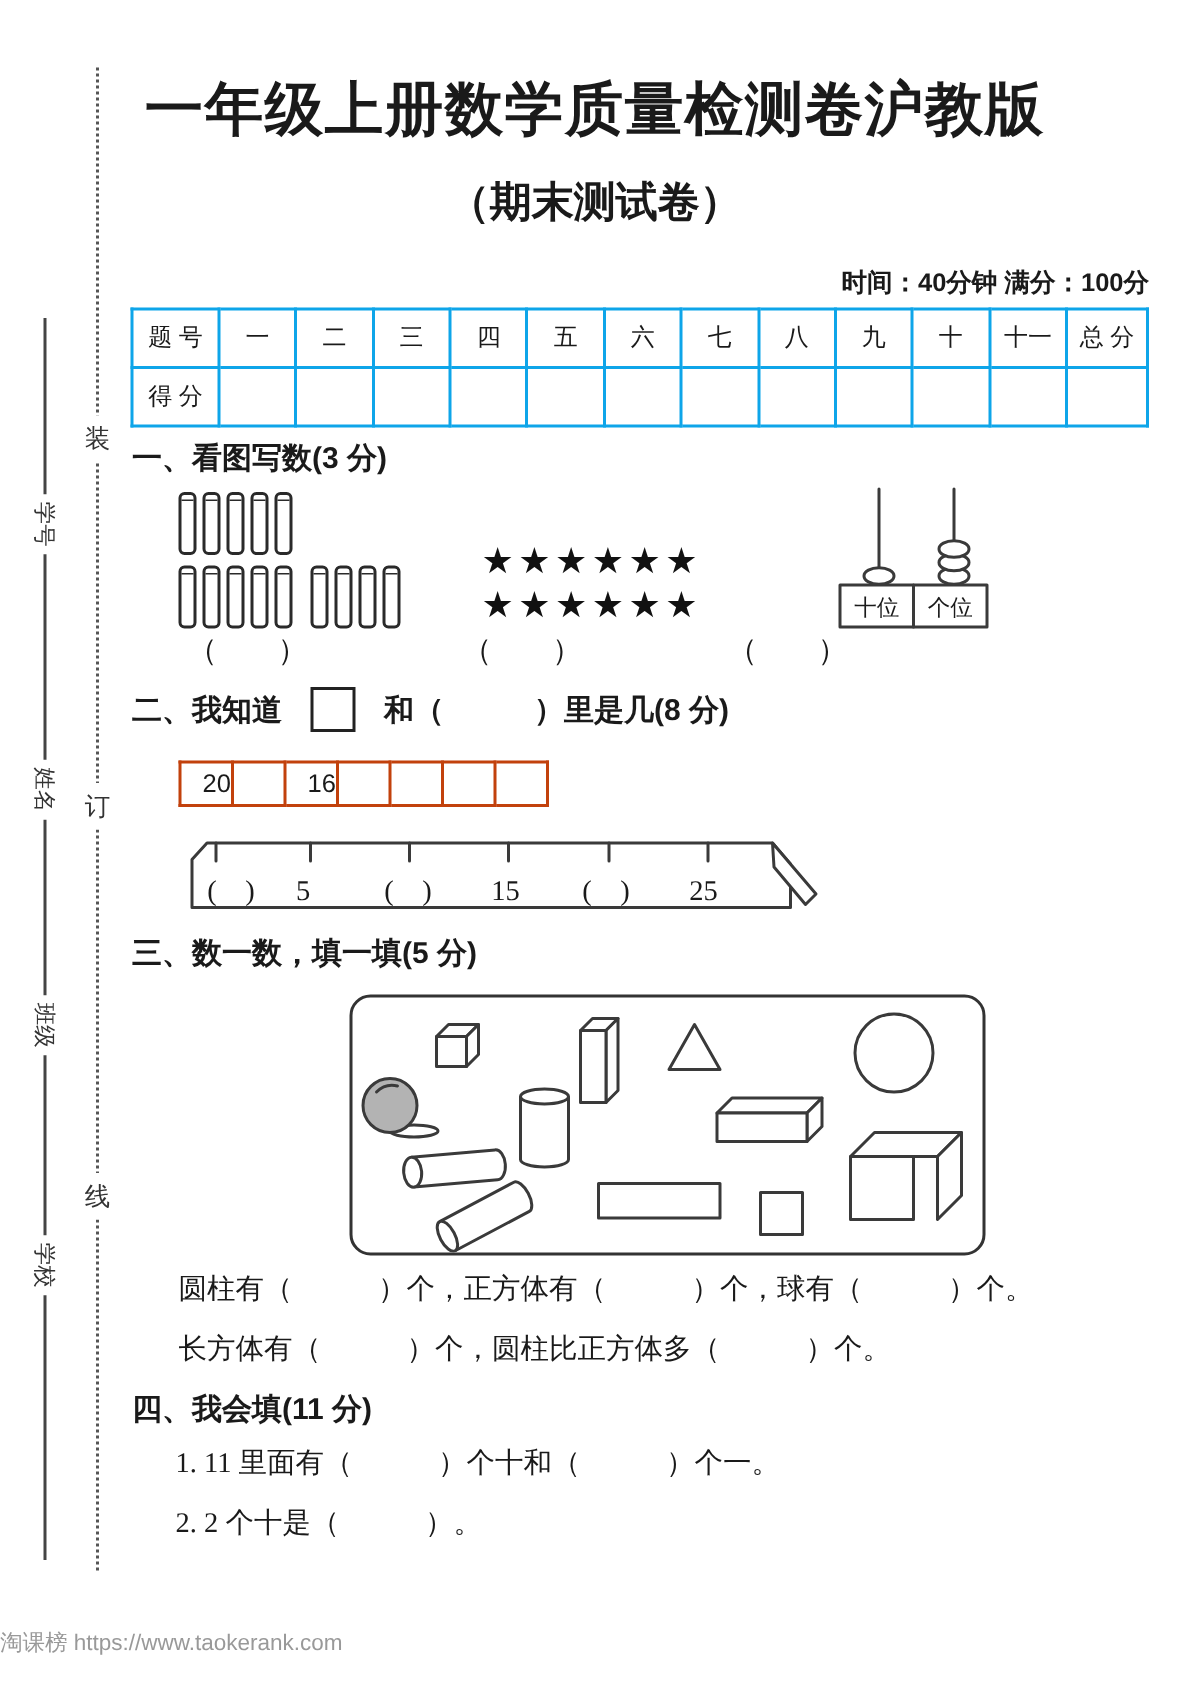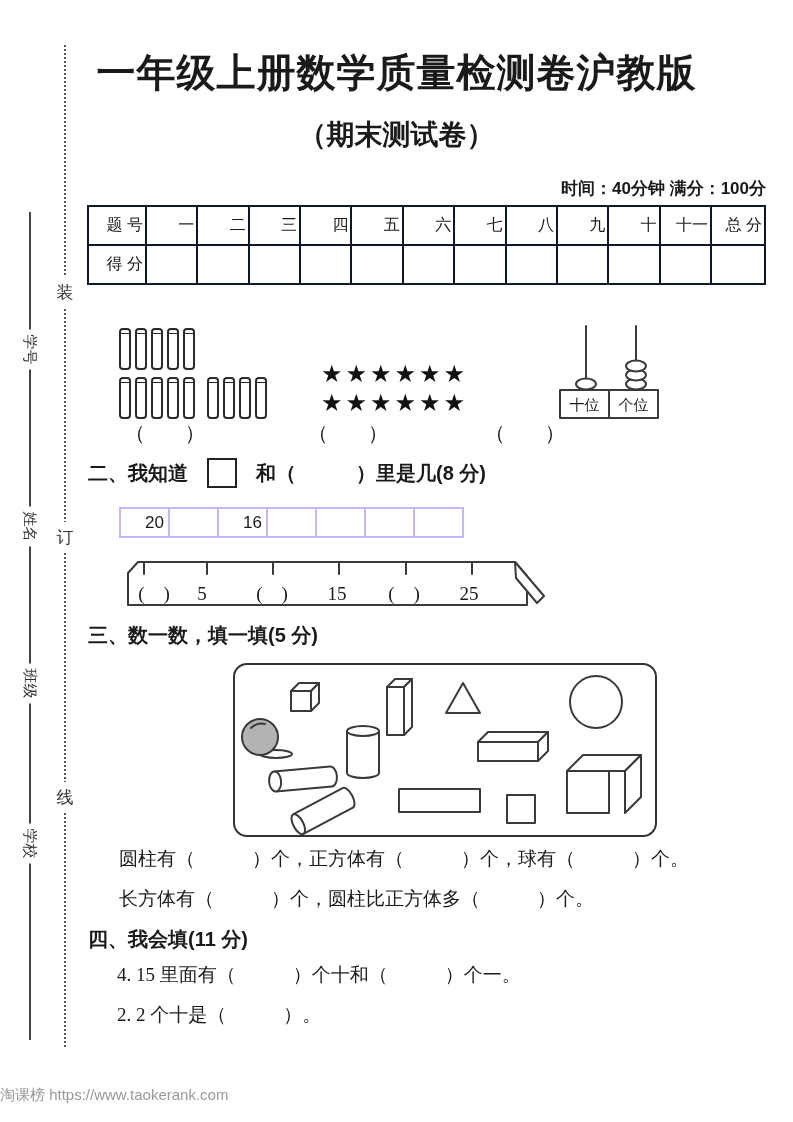--- a/index.html
+++ b/index.html
@@ -10,42 +10,42 @@
   
   #title{left:0;right:0;top:46px;text-align:center;font-size:39px;font-weight:700;
          font-family:Liberation Mono, monospace;letter-spacing:1px;}
   #subtitle{left:0;right:0;top:116px;text-align:center;font-size:28px;font-weight:700;
          font-family:"Liberation Sans","DejaVu Sans",sans-serif;}
   #meta{left:87px;width:679px;top:177px;text-align:right;font-size:17px;font-weight:700;
          font-family:"Liberation Sans","DejaVu Sans",sans-serif;}
   
   #score-table{left:87px;top:205px;border-collapse:collapse;table-layout:fixed;width:679px;
          font-family:"Liberation Sans","DejaVu Sans",sans-serif;}
-  #score-table td{border:2px solid #0f172a;height:33px;text-align:right;font-size:16px;padding:2px;}
+  #score-table td{border:2px solid #0ea5e9;height:33px;text-align:center;font-size:16px;padding:2px;}
   
   .qhead{font-size:20px;font-weight:700;font-family:"Liberation Sans","DejaVu Sans",sans-serif;}
   .bodyline{font-size:19px;}
   
   #sticks{left:119px;top:328px;display:flex;flex-direction:column;gap:7px;}
   .stickrow{display:flex;gap:12px;}
   .stickgrp{display:flex;gap:4px;}
   .stick{position:relative;width:8px;height:38px;border:2px solid #2a2a2a;border-radius:4px;background:#fff;}
   .stick::after{content:'';position:absolute;left:0;right:0;top:3px;border-top:1.5px solid #2a2a2a;}
   
   #stars{left:321px;top:360px;font-size:24px;line-height:29px;letter-spacing:3px;color:#111;
          font-family:"DejaVu Sans",sans-serif;}
   
   .blank{font-size:20px;transform:translateX(-50%);white-space:nowrap;}
   
   #q2-title{left:88px;top:458px;display:flex;align-items:center;gap:19px;}
   #q2-box{display:inline-block;width:26px;height:26px;border:2px solid #222;background:#fff;}
   
   #strip{left:119px;top:507px;border-collapse:collapse;table-layout:fixed;}
-  #strip td{border:2px solid #c4b5fd;width:27px;height:27px;font-size:17px;text-align:center;
-            padding:0 0 0 20px;font-family:"Liberation Sans","DejaVu Sans",sans-serif;}
+  #strip td{border:2px solid #c2410c;width:27px;height:27px;font-size:17px;text-align:right;
+            padding:0 0 0 6px;font-family:"Liberation Sans","DejaVu Sans",sans-serif;}
   
   svg{display:block;}
   .ln{stroke:var(--line);stroke-width:2;fill:none;stroke-linejoin:round;stroke-linecap:round;}
   .shp{stroke:var(--line);stroke-width:2;fill:#fff;stroke-linejoin:round;}
   .sphere{stroke:var(--line);stroke-width:2;fill:#b3b3b3;}
   .svgtxt{font-size:19px;font-family:"Liberation Serif","DejaVu Serif",serif;fill:var(--ink);}
   .svgtxt-s{font-size:15px;font-family:"Liberation Sans","DejaVu Sans",sans-serif;fill:var(--ink);}
   
   #shapes-box{left:233px;top:663px;width:420px;height:170px;border:2px solid #333;border-radius:14px;background:#fff;}
   
@@ -128,20 +128,21 @@
           <td></td>
           <td></td>
           <td></td>
           <td></td>
           <td></td>
           <td></td>
         </tr>
     </tbody>
   </table>
 
+  <div class="abs qhead" style="left:88px;top:292px;">一、看图写数(3 分)</div>
 
   <div id="sticks" class="abs">
     <div class="stickrow">
         <div class="stickgrp" id="sticks-r1">
           <div class="stick"></div>
           <div class="stick"></div>
           <div class="stick"></div>
           <div class="stick"></div>
           <div class="stick"></div>
         </div>
@@ -285,18 +286,18 @@
       <rect class="shp" x="164" y="124" width="81" height="23"></rect>
 
       <rect class="shp" x="272" y="130" width="28" height="28"></rect>
     </svg>
   </div>
 
   <div class="abs bodyline" style="left:119px;top:846px;">圆柱有（　　　）个，正方体有（　　　）个，球有（　　　）个。</div>
   <div class="abs bodyline" style="left:119px;top:886px;">长方体有（　　　）个，圆柱比正方体多（　　　）个。</div>
 
   <div class="abs qhead" style="left:88px;top:926px;">四、我会填(11 分)</div>
-  <div class="abs bodyline" style="left:117px;top:962px;">4. 15 里面有（　　　）个十和（　　　）个一。</div>
+  <div class="abs bodyline" style="left:117px;top:962px;">1. 11 里面有（　　　）个十和（　　　）个一。</div>
   <div class="abs bodyline" style="left:117px;top:1002px;">2. 2 个十是（　　　）。</div>
 
   <div id="footer-site" class="abs">淘课榜 https://www.taokerank.com</div>
 
 </div>
 
 </body></html>

